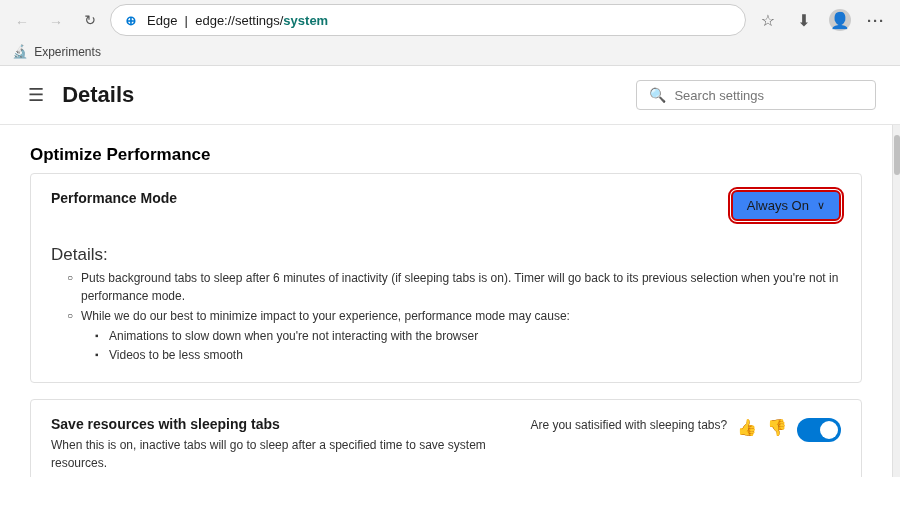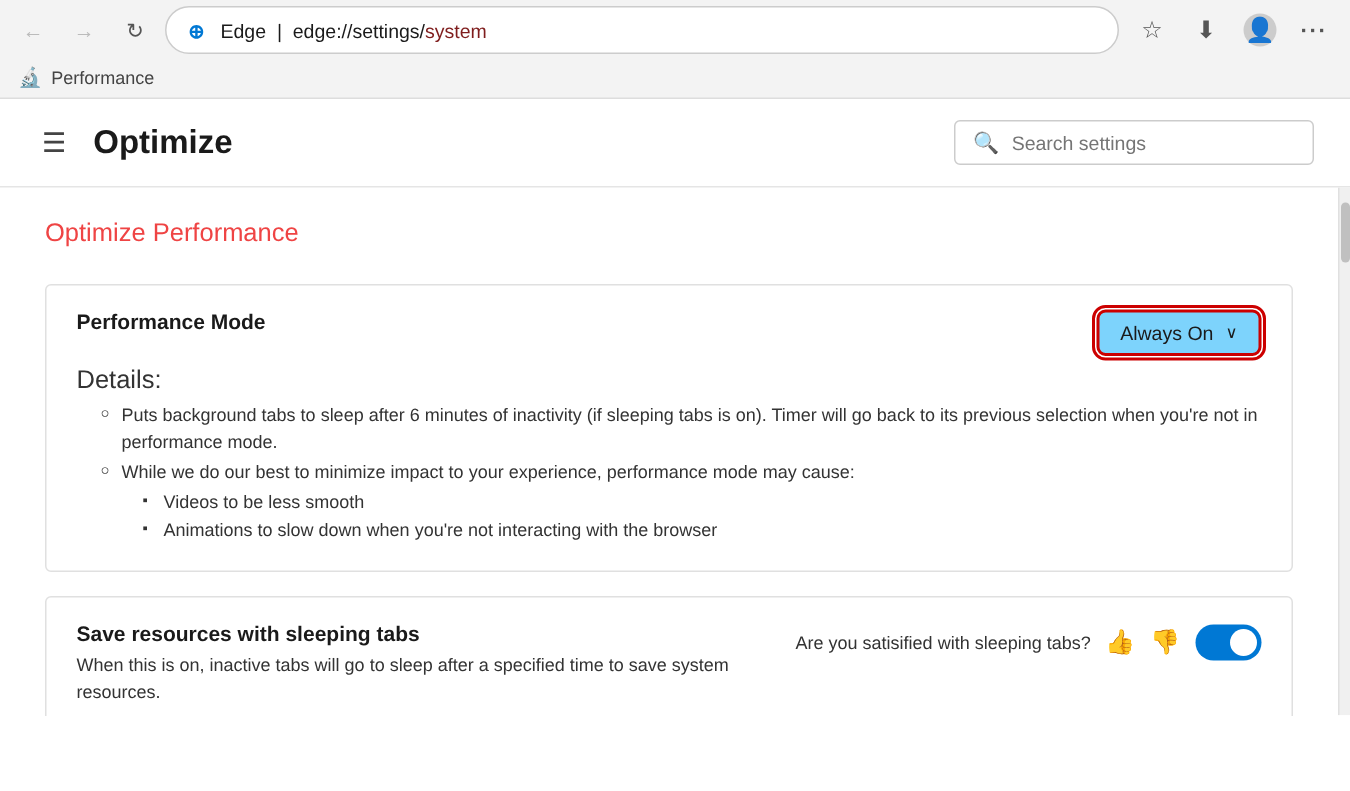--- a/index.html
+++ b/index.html
@@ -42,21 +42,21 @@
       width: 16px; height: 16px;
       display: flex; align-items: center; justify-content: center;
       color: #0078d4;
       font-size: 12px;
       font-weight: bold;
     }
     .address-text {
       font-size: 13px;
       color: #1a1a1a;
     }
-    .address-text span { color: #7f1d1d; font-weight: 400; }
+    .address-text span { color: #0f766e; font-weight: 700; }
     .toolbar-icons {
       display: flex;
       align-items: center;
       gap: 4px;
     }
     .toolbar-icon-btn {
       width: 32px; height: 32px;
       border: none; background: none;
       cursor: pointer;
       display: flex; align-items: center; justify-content: center;
@@ -127,52 +127,52 @@
 
     
     .settings-content {
       padding: 20px 30px;
       overflow-y: auto;
       flex: 1;
       background: #fff;
     }
     .section-title {
       font-size: 17px;
-      font-weight: 400;
-      color: #ef4444;
-      margin-bottom: 24px;
+      font-weight: 700;
+      color: #000000;
+      margin-bottom: 8px;
     }
 
     
     .card {
       border: 1px solid #e0e0e0;
       border-radius: 4px;
       padding: 16px 20px;
       margin-bottom: 16px;
       background: #fff;
     }
     .card-header {
       display: flex;
       align-items: flex-start;
       justify-content: space-between;
-      margin-bottom: 6px;
+      margin-bottom: 24px;
     }
     .card-title {
       font-size: 14px;
       font-weight: 700;
       color: #1a1a1a;
     }
     .dropdown-btn {
       display: flex;
       align-items: center;
       gap: 8px;
       border: 2px solid #cc0000;
       border-radius: 6px;
       padding: 6px 14px;
-      background: #7dd3fc;
+      background: #3b82f6;
       cursor: pointer;
       font-size: 13px;
       font-weight: 500;
       color: #1a1a1a;
       white-space: nowrap;
       outline: 2px solid #cc0000;
       outline-offset: 1px;
     }
     .card-desc {
       font-size: 12px;
@@ -229,21 +229,21 @@
     
     .card-row {
       display: flex;
       align-items: flex-start;
       justify-content: space-between;
       gap: 20px;
     }
     .card-left { flex: 1; }
     .card-right {
       display: flex;
-      align-items: center;
+      align-items: flex-start;
       gap: 10px;
       white-space: nowrap;
       padding-top: 2px;
       margin-left: 16px;
     }
     .feedback-text {
       font-size: 12px;
       color: #333;
     }
     .feedback-icon {
@@ -330,32 +330,32 @@
         <span style="font-size:16px; background:#ccc; border-radius:50%; width:22px; height:22px; display:flex; align-items:center; justify-content:center;">👤</span>
       </button>
       <button class="toolbar-icon-btn">
         <span style="font-weight:bold; letter-spacing:1px;">···</span>
       </button>
     </div>
   </div>
 
   <div class="experiments-bar">
     <span class="beaker-icon">🔬</span>
-    <span>Performance</span>
+    <span>Experiments</span>
   </div>
 </div>
 
 <div class="settings-page">
 
   <div class="settings-header">
     <div class="settings-title-area">
       <button class="hamburger-btn">
         <span>☰</span>
       </button>
-      <h1 class="settings-title">Optimize</h1>
+      <h1 class="settings-title">Details</h1>
     </div>
     <div class="search-settings-box">
       <span class="search-icon-sm">🔍</span>
       <input type="text" placeholder="Search settings" style="">
     </div>
   </div>
 
   <div style="display:flex; flex:1; overflow:hidden;">
     <div class="settings-content">
 
@@ -368,22 +368,22 @@
             <span>Always On</span>
             <span style="font-size:11px;">∨</span>
           </button>
         </div>
         <p class="card-details-label">Details:</p>
         <ul class="bullet-list">
           <li>Puts background tabs to sleep after 6 minutes of inactivity (if sleeping tabs is on). Timer will go back to its previous selection when you're not in performance mode.</li>
           <li>
             <span>While we do our best to minimize impact to your experience, performance mode may cause:</span>
             <ul class="sub-bullet-list">
+              <li>Animations to slow down when you're not interacting with the browser</li>
               <li>Videos to be less smooth</li>
-              <li>Animations to slow down when you're not interacting with the browser</li>
             </ul>
           </li>
         </ul>
       </div>
 
       <div class="card">
         <div class="card-row">
           <div class="card-left">
             <div class="card-title">Save resources with sleeping tabs</div>
             <div class="card-subdesc">

